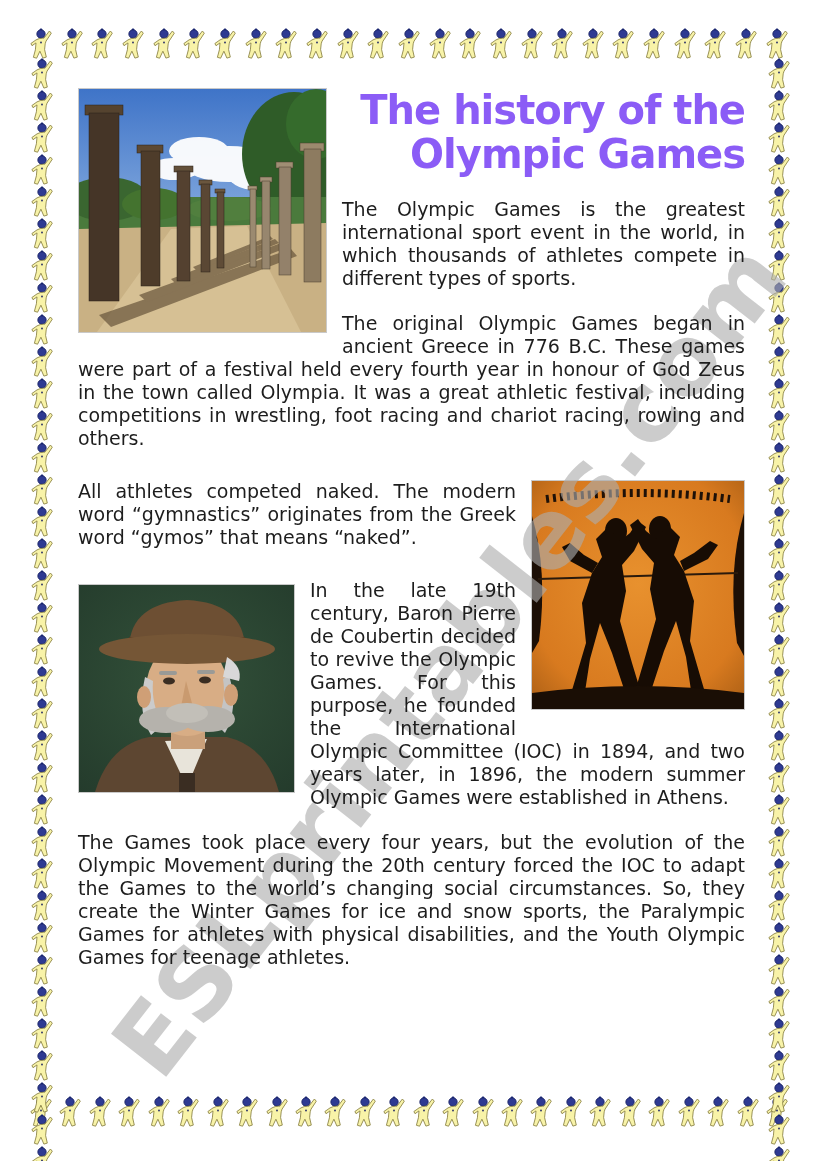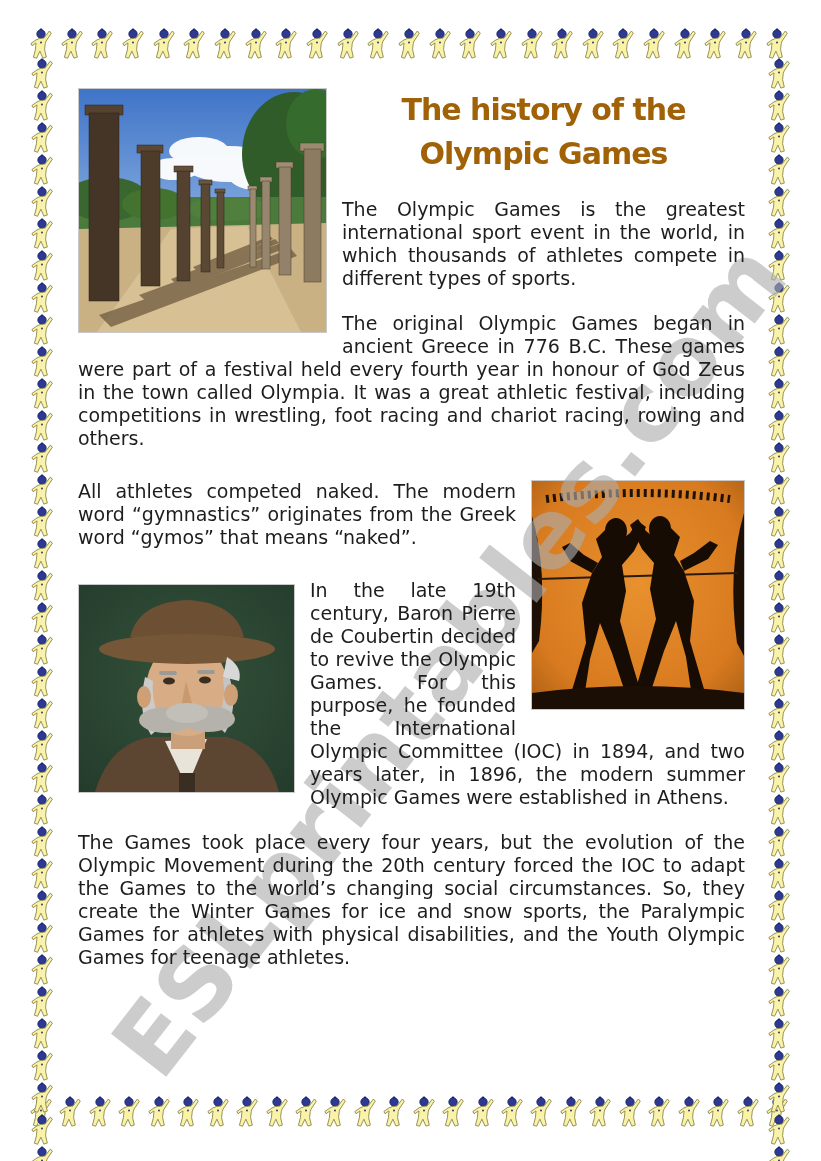--- a/index.html
+++ b/index.html
@@ -37,22 +37,22 @@
   .content::after { content:""; display:block; clear:both; }
 
   .photo { position:relative; z-index:1; border:1px solid #c9c9c9; background:#eee; }
   .photo svg { display:block; }
   .photo.columns { float:left; width:247px; height:243px; margin:0 15px 3px 0; }
   .photo.vase { float:right; width:212px; height:228px; margin:0 0 8px 15px; }
   .photo.coubertin { float:left; width:215px; height:207px; margin:5px 15px 8px 0; }
 
   .title {
     position:relative; z-index:4;
-    text-align:center; color:#a16207; font-weight:bold;
-    font-size:30px; line-height:44px; letter-spacing:-1px;
+    text-align:right; color:#8b5cf6; font-weight:bold;
+    font-size:40px; line-height:44px; letter-spacing:-1px;
     margin:0 0 22px 0;
   }
   .content p {
     position:relative; z-index:4;
     margin:0 0 22px 0; font-size:19px; line-height:23px;
     text-align:justify; color:#1d1d1d;
   }
   .content p.last { margin-bottom:0; }
   .clear-right { clear:right; }
   section { margin:0; }

